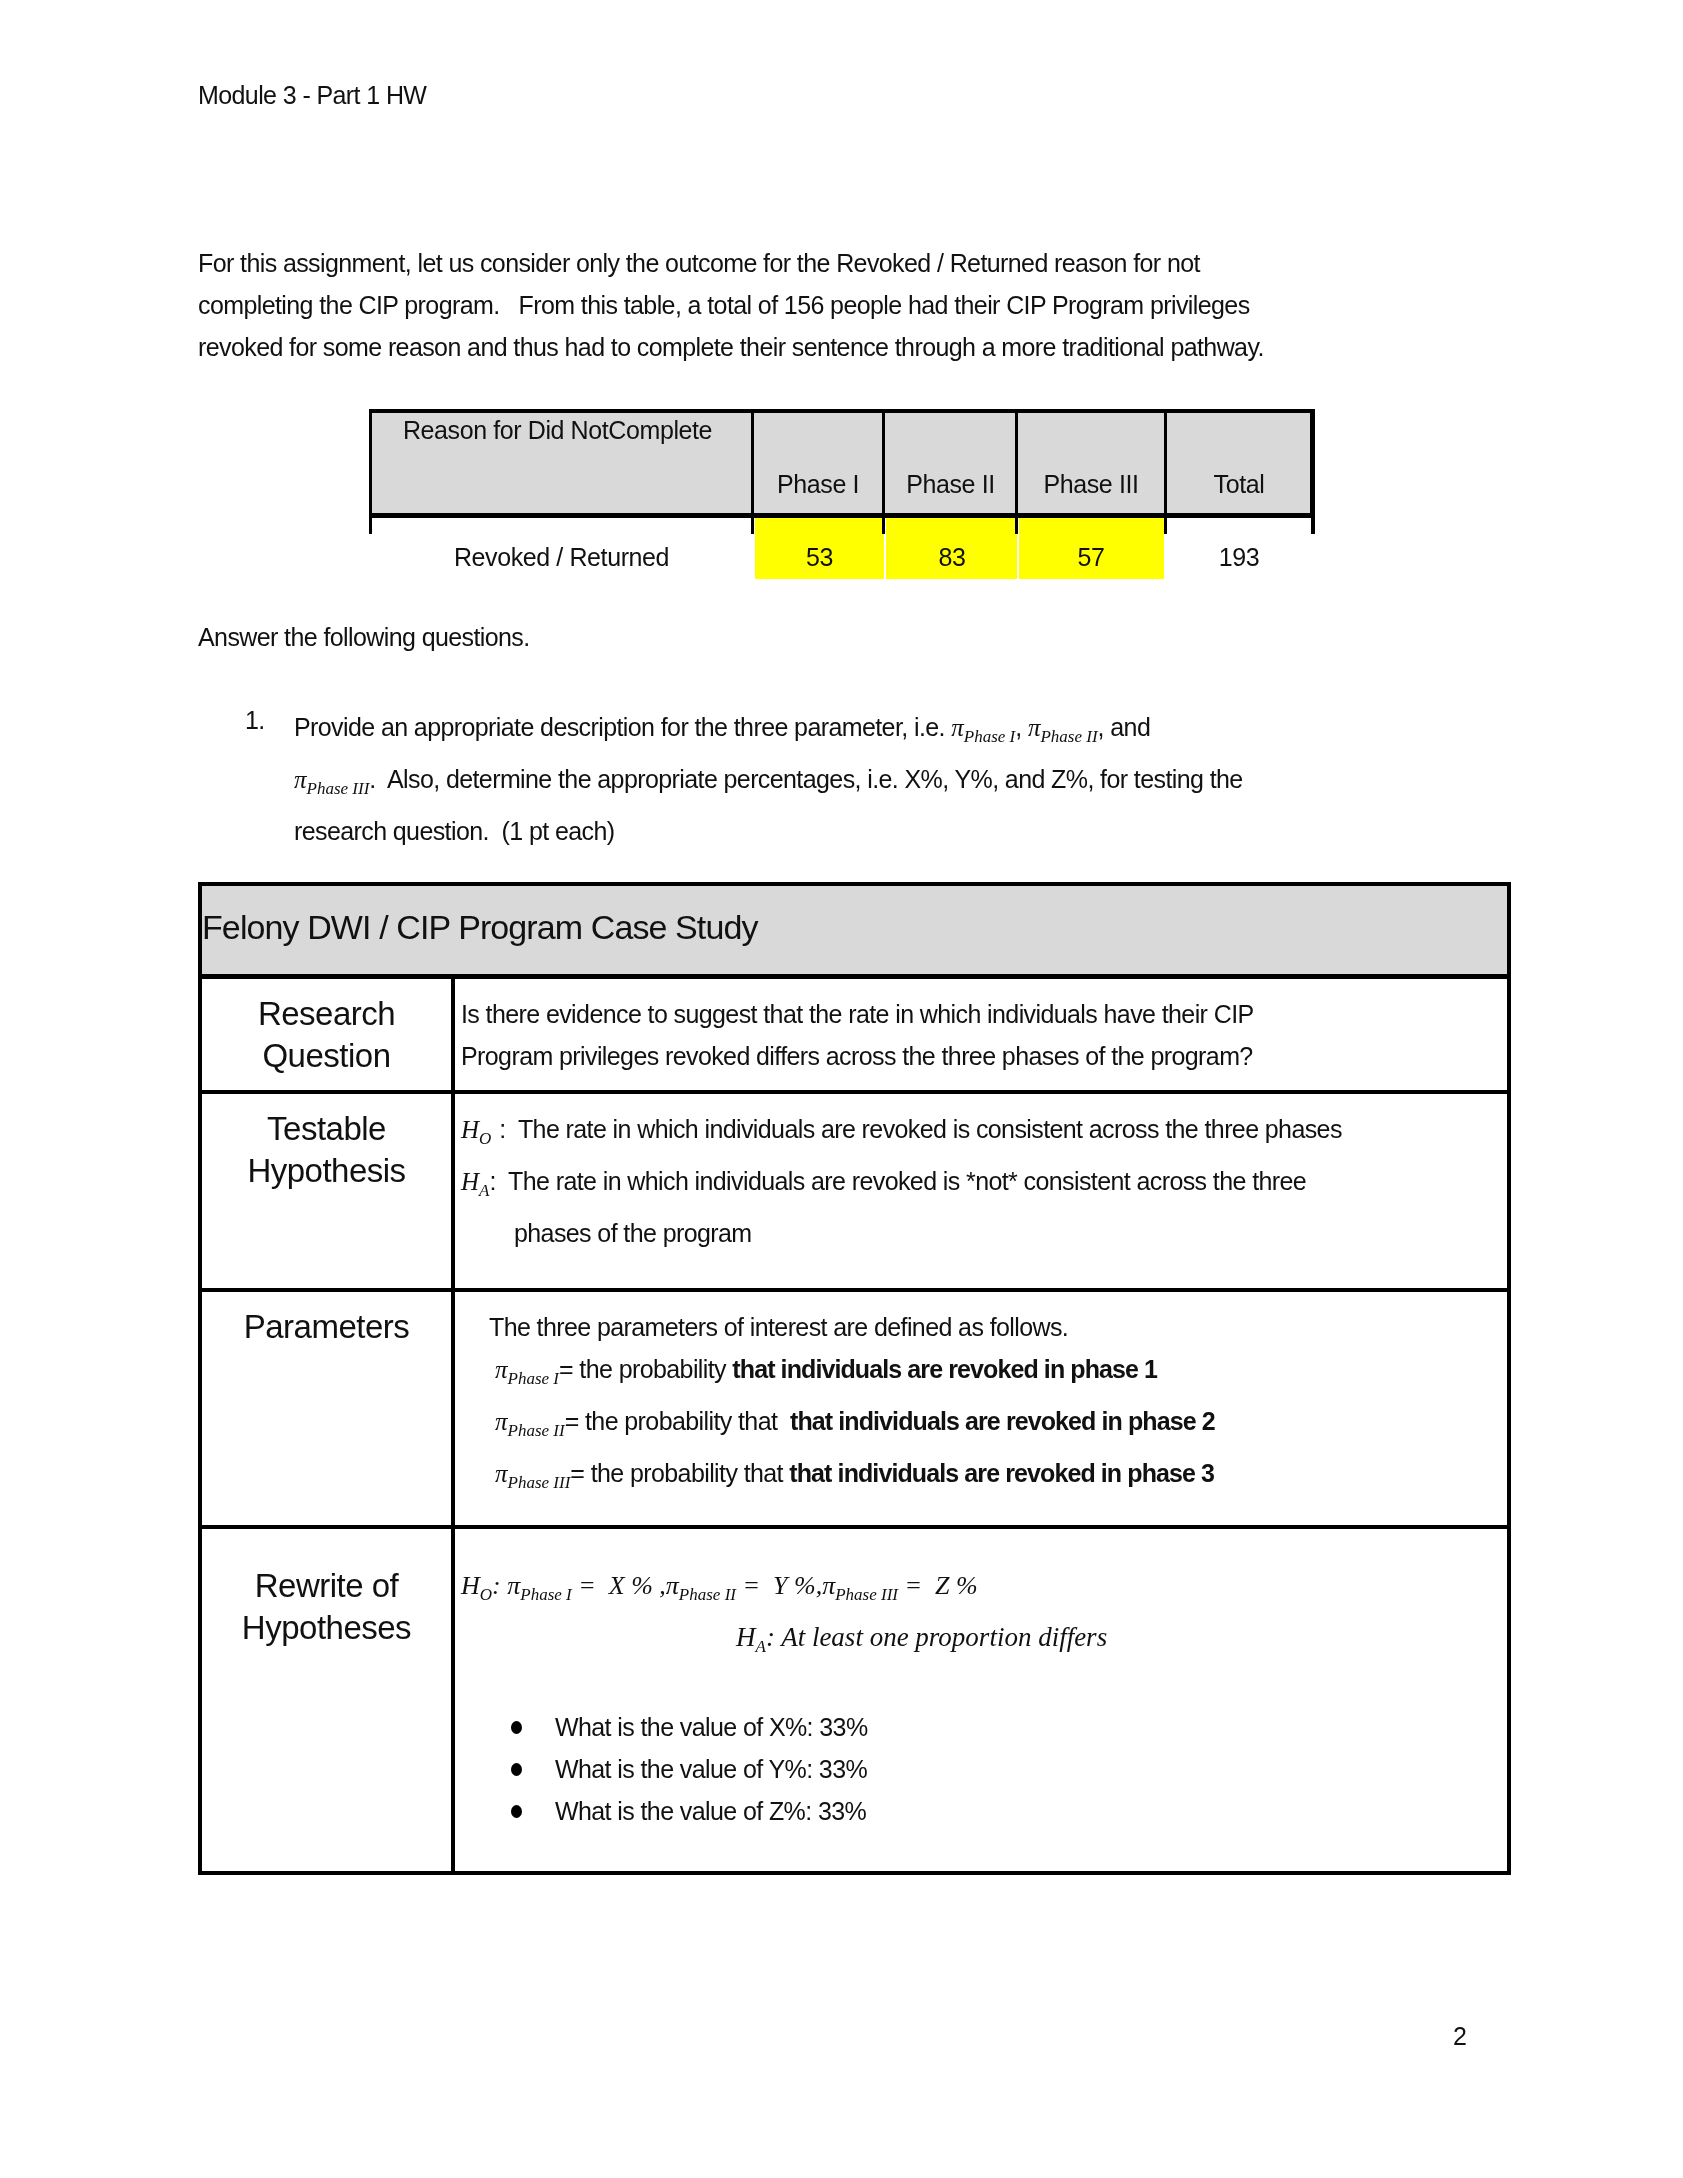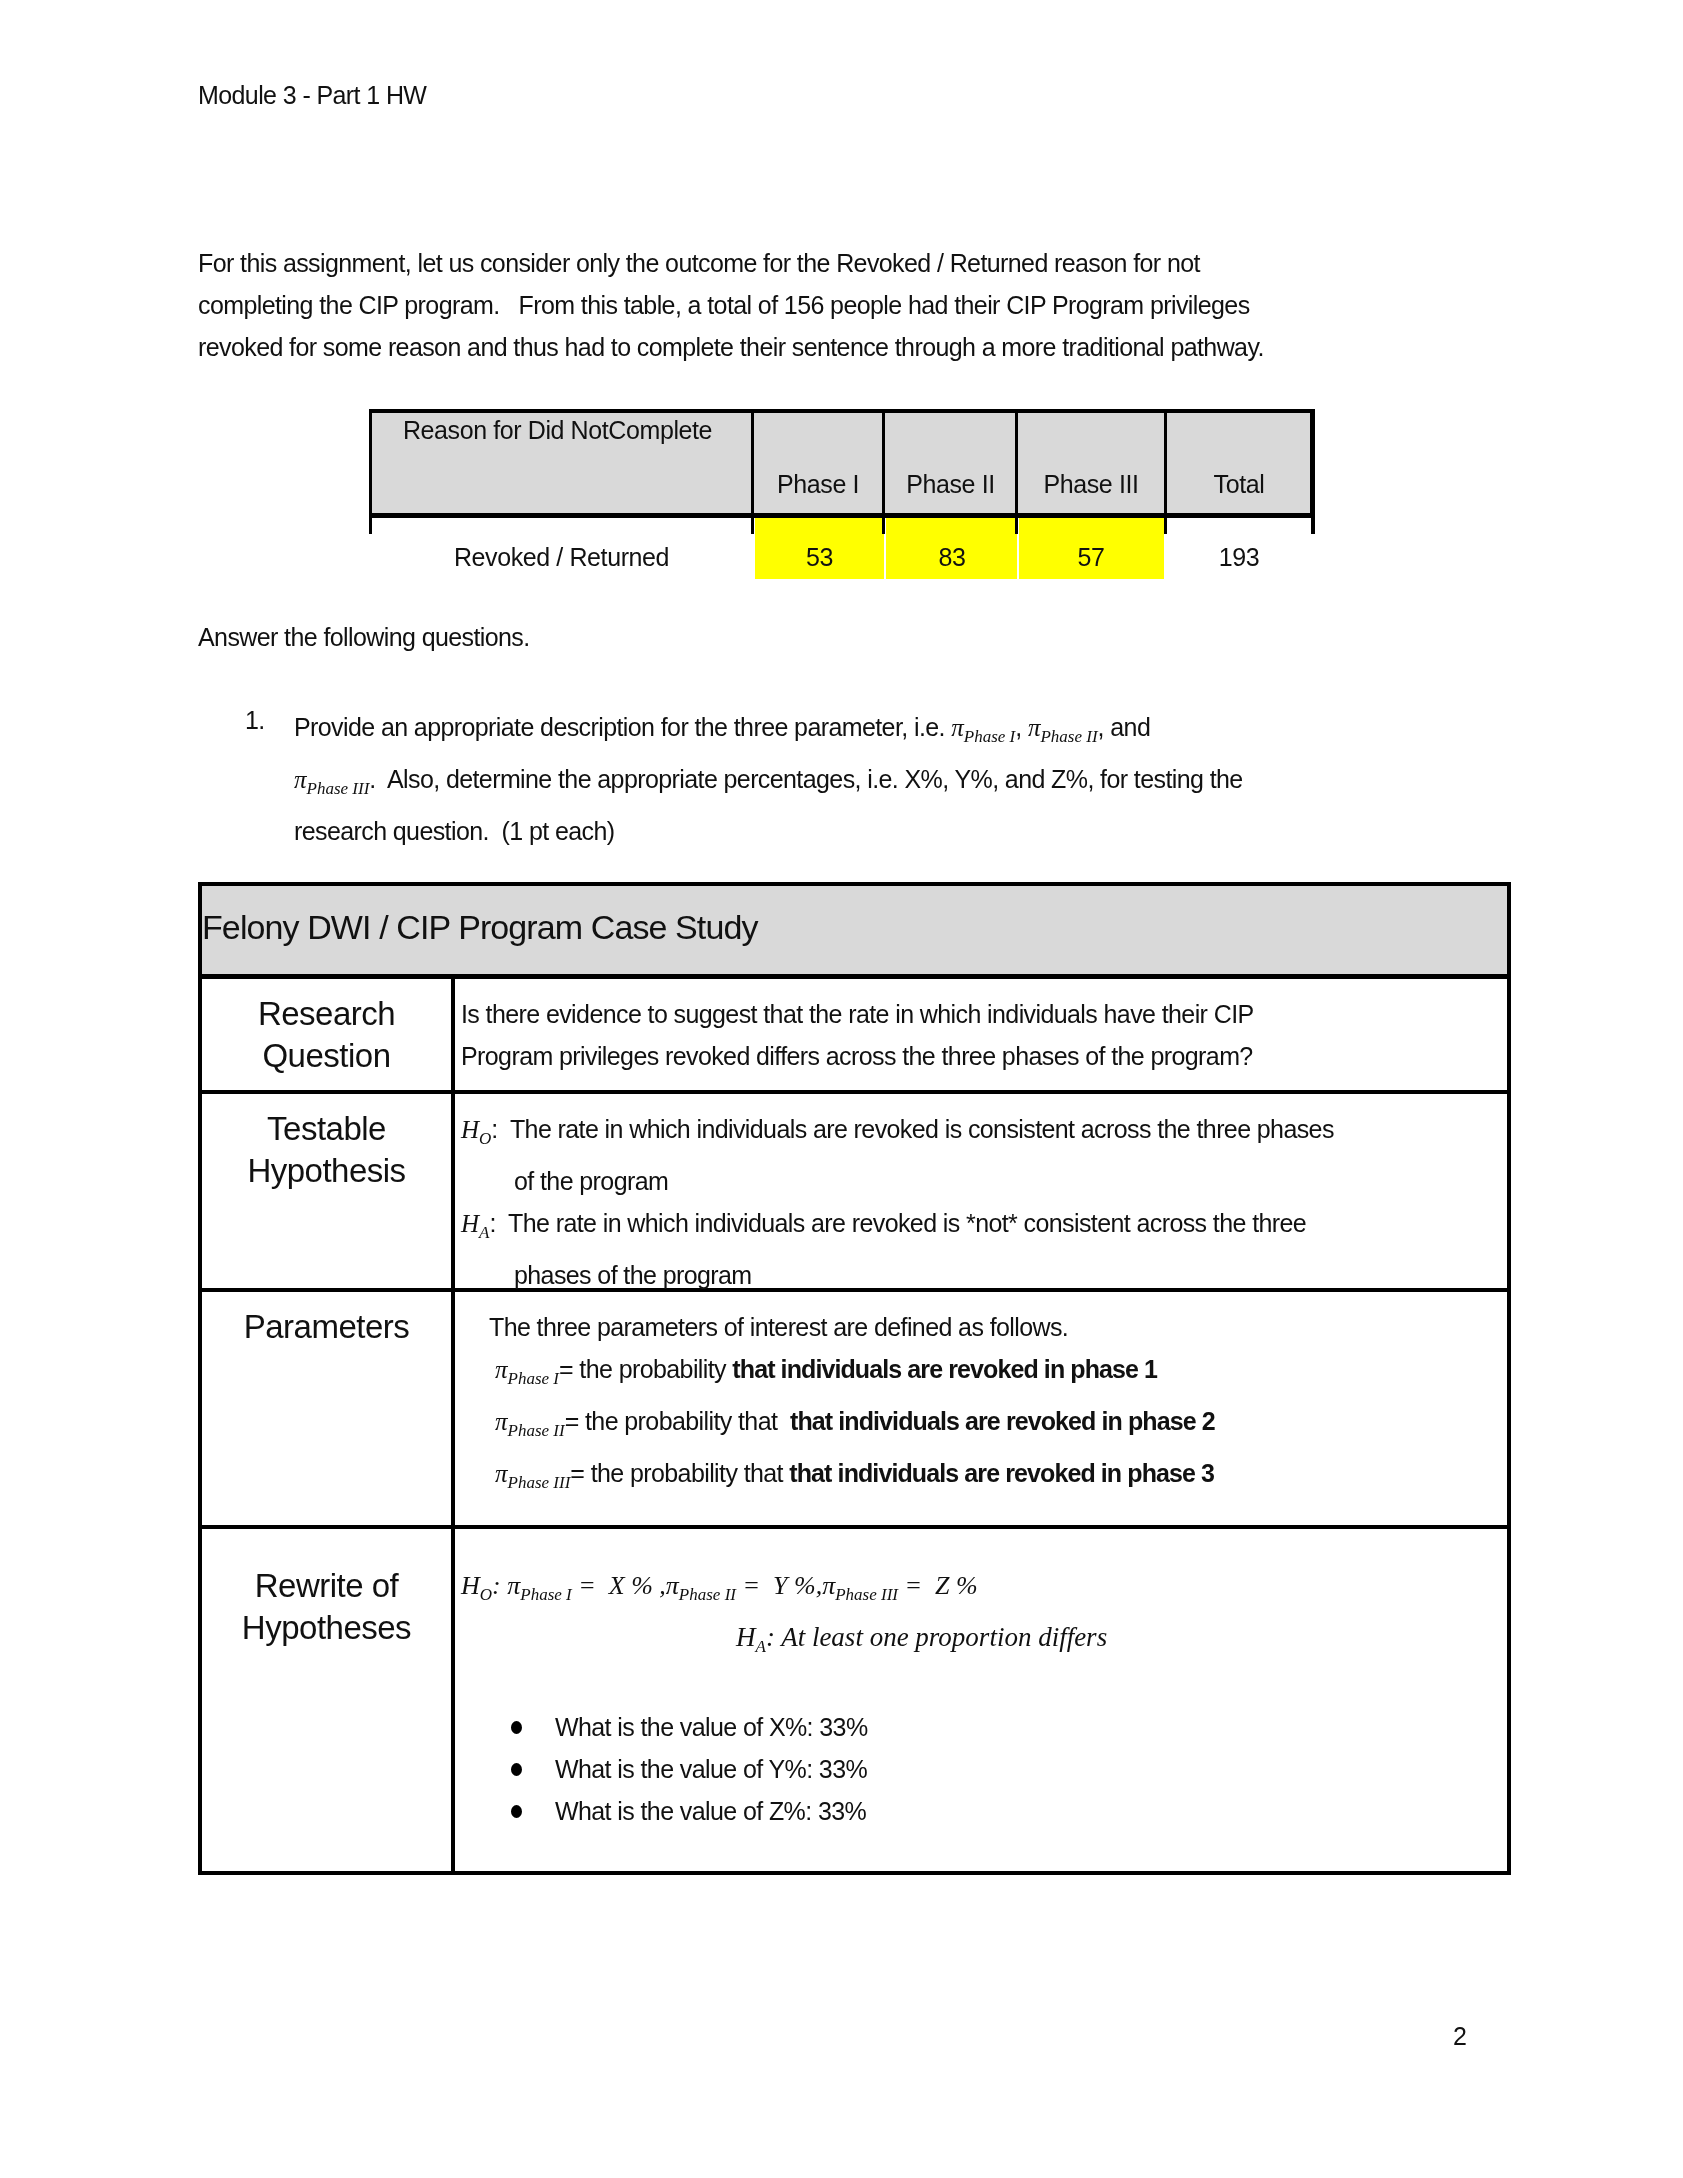--- a/index.html
+++ b/index.html
@@ -128,23 +128,22 @@
     </div>
   </div>
 
   <div class="row" style="top:208px; height:198px;">
     <div class="label" style="top:14px;">
       <div>Testable</div>
       <div>Hypothesis</div>
     </div>
     <div class="content" style="top:14px;">
       <div>
-        <span class="math">H</span><span class="sub">O</span><span style="white-space:pre;">:  The rate in which individuals are revoked is consistent across the three phases</span>
+        <span class="math">H</span><span class="sub">O</span><span style="white-space:pre;margin-left:8px;">:  The rate in which individuals are revoked is consistent across the three phases</span>
       </div>
-      <div style="padding-left:53px;">of the program</div>
       <div>
         <span class="math">H</span><span class="sub">A</span><span style="white-space:pre;">:  The rate in which individuals are revoked is *not* consistent across the three</span>
       </div>
       <div style="padding-left:53px;">phases of the program</div>
     </div>
   </div>
 
   <div class="row" style="top:406px; height:237px;">
     <div class="label" style="top:14px;">
       <div>Parameters</div>

